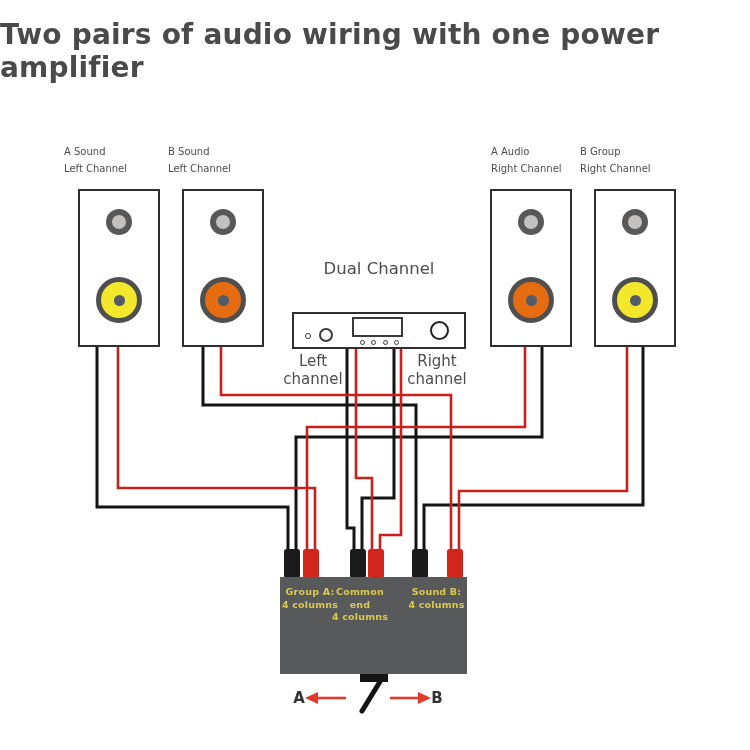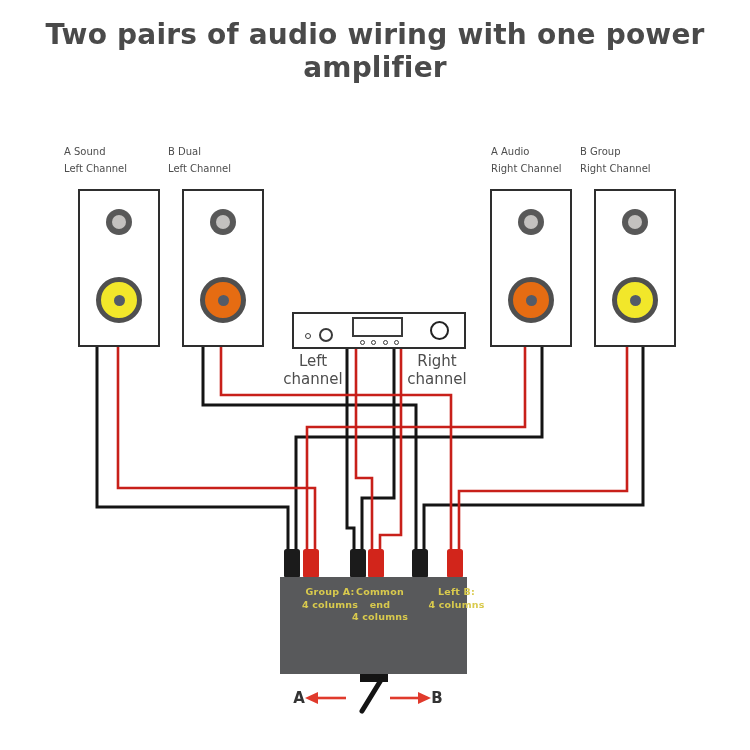--- a/index.html
+++ b/index.html
@@ -2,21 +2,21 @@
 <html style="--wire-black: #141414; --wire-red: #c8201a; --arrow: #e03a2c; --sb-bg: #58595b; --sb-text: #d9ca4d;"><head>
 <meta charset="utf-8">
 <style>
   :root{
     --wire-black:#141414; --wire-red:#c8201a; --arrow:#e03a2c;
     --sb-bg:#58595b; --sb-text:#d9ca4d; --ink:#4d4d4d; --line:#2e2e2e;
   }
   html,body{margin:0;padding:0;background:#fff;}
   .stage{position:relative;width:750px;height:750px;background:#fff;overflow:hidden;
          font-family:"DejaVu Sans","Liberation Sans",sans-serif;}
-  .title{position:absolute;top:18px;left:0;width:750px;text-align:center;
+  .title{position:absolute;top:18px;left:0;width:750px;
          font-size:28px;font-weight:600;color:#4a4a4a;letter-spacing:.2px;}
   svg.wiring{position:absolute;left:0;top:0;width:750px;height:750px;}
   .wire{fill:none;stroke-linejoin:miter;}
   .wire-black{stroke:var(--wire-black);stroke-width:3px;}
   .wire-red{stroke:var(--wire-red);stroke-width:2.6px;}
   .arrow-line{stroke:var(--arrow);stroke-width:2.6px;}
   .arrow-head{fill:var(--arrow);}
   .lever{stroke:var(--wire-black);stroke-width:5px;stroke-linecap:round;}
 
   .spk-label{position:absolute;top:143px;width:110px;
@@ -44,21 +44,21 @@
                border:2px solid #3a3a3a;box-sizing:border-box;}
   .amp-dot{position:absolute;top:26px;width:5px;height:5px;border-radius:50%;
            border:1.4px solid #3a3a3a;box-sizing:border-box;}
   .amp-knob{position:absolute;left:136px;top:7px;width:19px;height:19px;border-radius:50%;
             border:2.4px solid #222;box-sizing:border-box;}
   .chan-label{position:absolute;top:352px;text-align:center;font-size:15px;line-height:18px;
               color:var(--ink);}
 
   .switchbox{position:absolute;left:280px;top:577px;width:187px;height:97px;background:var(--sb-bg);}
   .sb-col{position:absolute;top:9px;text-align:center;font-size:9.5px;font-weight:bold;
-          line-height:12.5px;color:var(--sb-text);letter-spacing:.2px;padding-left:20px;}
+          line-height:12.5px;color:var(--sb-text);letter-spacing:.2px;}
   .ab-label{position:absolute;top:689px;width:20px;text-align:center;
             font-size:15px;font-weight:600;color:#333;}
 </style>
 </head>
 <body>
 
 <div class="stage">
 
   <div class="title">Two pairs of audio wiring with one power amplifier</div>
 
@@ -91,21 +91,21 @@
     <polygon points="305,698 318,692 318,704" class="arrow-head"></polygon>
     <line x1="390" y1="698" x2="419" y2="698" class="arrow-line"></line>
     <polygon points="431,698 418,692 418,704" class="arrow-head"></polygon>
   </svg>
 
   <div class="spk-label" style="left:64px">
     <div>A Sound</div>
     <div>Left Channel</div>
   </div>
   <div class="spk-label" style="left:168px">
-    <div>B Dual</div>
+    <div>B Sound</div>
     <div>Left Channel</div>
   </div>
   <div class="spk-label" style="left:491px">
     <div>A Audio</div>
     <div>Right Channel</div>
   </div>
   <div class="spk-label" style="left:580px">
     <div>B Group</div>
     <div>Right Channel</div>
   </div>
@@ -137,20 +137,21 @@
   <div class="speaker" style="left:594px">
     <div class="tweeter">
         <div class="tweeter-dome"></div>
       </div>
     <div class="woofer" style="background-color: rgb(242, 231, 42);">
         <div class="woofer-dot"></div>
       </div>
   </div>
 
   <div class="amp-label">
+    <div>Dual Channel</div>
   </div>
   <div class="amp">
     <div class="amp-power-dot"></div>
     <div class="amp-knob-small"></div>
     <div class="amp-display"></div>
     <div class="amp-dot" style="left:66px"></div>
     <div class="amp-dot" style="left:77px"></div>
     <div class="amp-dot" style="left:89px"></div>
     <div class="amp-dot" style="left:100px"></div>
     <div class="amp-knob"></div>
@@ -161,21 +162,21 @@
   <div class="switchbox">
     <div class="sb-col" style="left:0;width:60px">
       <div>Group A:</div>
       <div>4 columns</div>
     </div>
     <div class="sb-col" style="left:48px;width:64px">
       <div>Common end</div>
       <div>4 columns</div>
     </div>
     <div class="sb-col" style="left:126px;width:61px">
-      <div>Left B:</div>
+      <div>Sound B:</div>
       <div>4 columns</div>
     </div>
   </div>
 
   <div class="ab-label" style="left:289px">A</div>
   <div class="ab-label" style="left:427px">B</div>
 
 </div>
 
 </body></html>

